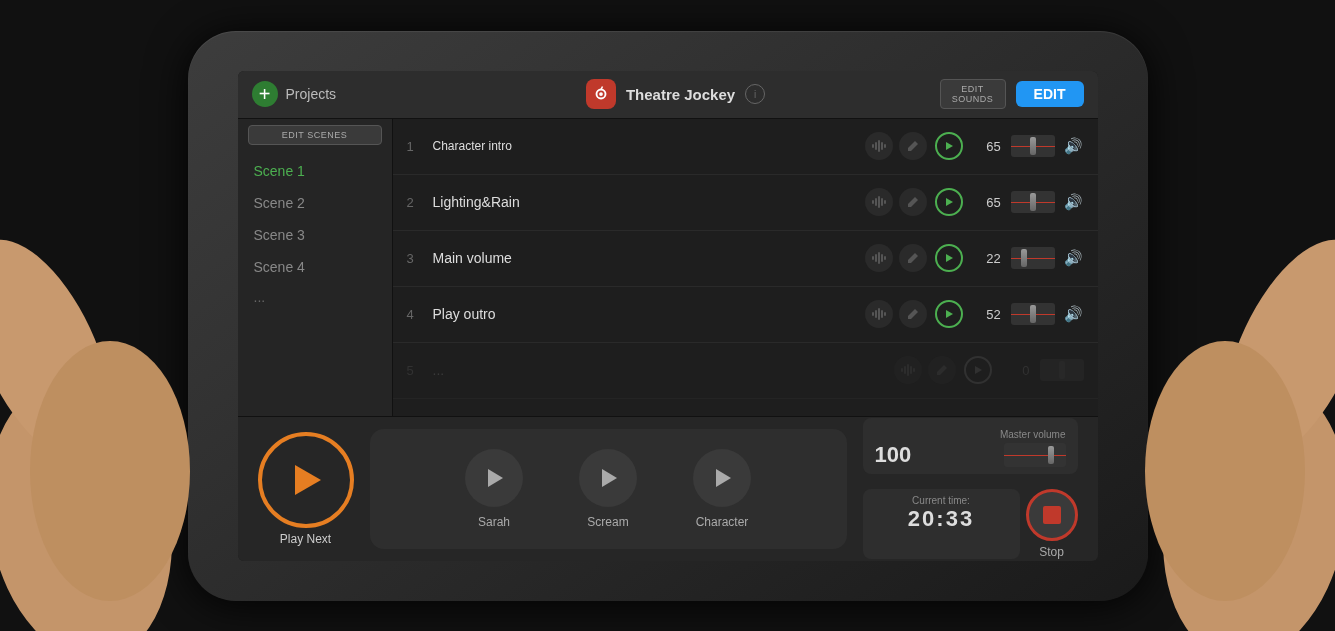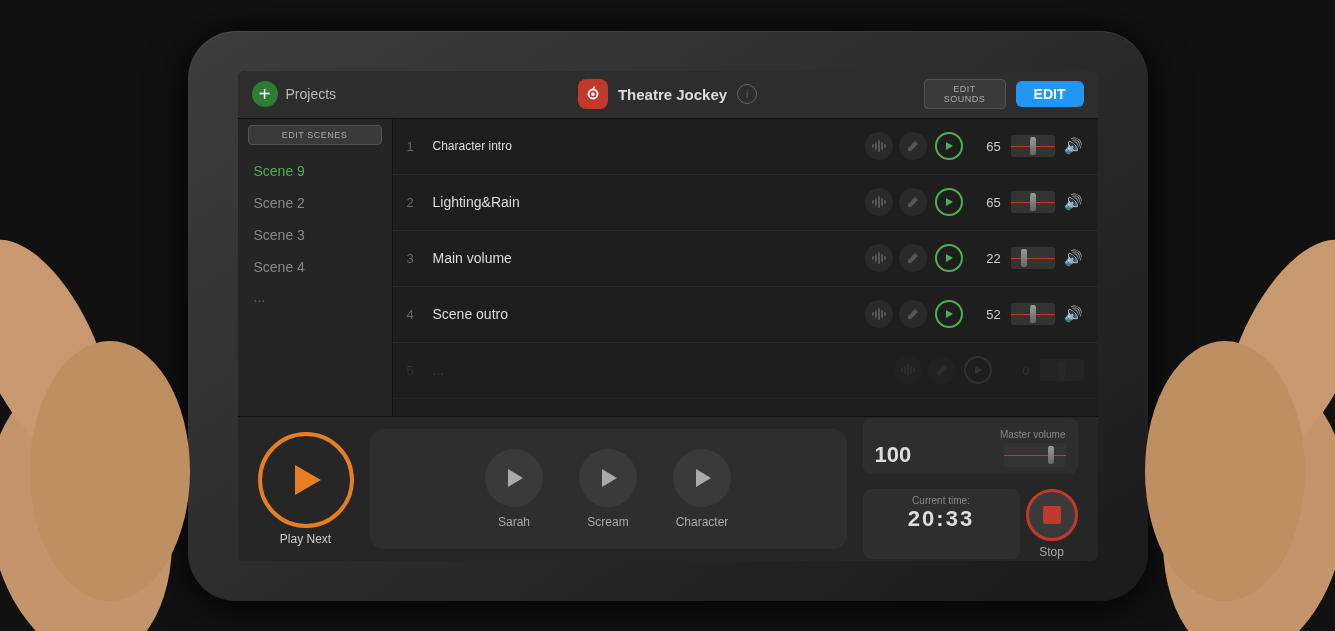--- a/index.html
+++ b/index.html
@@ -51,33 +51,33 @@
               <circle cx="12" cy="12" r="2.5" fill="white"></circle>
               <line x1="12" y1="6" x2="14" y2="2" stroke="white" stroke-width="2"></line>
             </svg>
           </div>
           <span style="color:#ddd; font-size:15px; font-weight:600;">Theatre Jockey</span>
           <div style="width:20px; height:20px; border-radius:50%; border:1.5px solid #666; color:#666; font-size:10px; display:flex; align-items:center; justify-content:center; cursor:pointer;">
             <span>i</span>
           </div>
         </div>
 
-        <div style="display:flex; align-items:center; gap:10px; width:160px; justify-content:flex-end;">
+        <div style="display:flex; align-items:center; gap:10px; width:144px; justify-content:flex-end;">
           <button style="background:#3a3a3a; border:1px solid #555; color:#aaa; font-size:9px; padding:4px 7px; border-radius:4px; cursor:pointer; text-transform:uppercase; letter-spacing:0.5px;">EDIT SOUNDS</button>
           <button style="background:#2196F3; border:none; color:white; font-size:14px; font-weight:700; padding:5px 18px; border-radius:6px; cursor:pointer;">EDIT</button>
         </div>
       </div>
 
       <div style="display:flex; flex:1; overflow:hidden;">
 
         <div style="width:155px; background:#252525; border-right:1px solid #111; flex-shrink:0; padding:6px 0;">
           <button style="display:block; margin:0 10px 10px; background:#3a3a3a; border:1px solid #555; color:#aaa; font-size:9px; padding:4px 8px; border-radius:4px; cursor:pointer; text-transform:uppercase; letter-spacing:0.5px; width:calc(100% - 20px);">EDIT SCENES</button>
 
           <div style="padding:8px 16px; color:#4CAF50; font-size:14px; cursor:pointer;">
-            <span>Scene 9</span>
+            <span>Scene 1</span>
           </div>
           <div style="padding:8px 16px; color:#888; font-size:14px; cursor:pointer;">
             <span>Scene 2</span>
           </div>
           <div style="padding:8px 16px; color:#888; font-size:14px; cursor:pointer;">
             <span>Scene 3</span>
           </div>
           <div style="padding:8px 16px; color:#888; font-size:14px; cursor:pointer;">
             <span>Scene 4</span>
           </div>
@@ -173,21 +173,21 @@
             <span style="color:#ccc; font-size:13px; width:30px; text-align:right; margin-left:8px;">22</span>
             <div style="width:44px; height:22px; background:#333; border-radius:3px; margin-left:10px; position:relative; flex-shrink:0; cursor:pointer;">
               <div style="position:absolute; top:50%; left:0; right:0; height:1px; background:#c0392b;"></div>
               <div style="position:absolute; top:2px; left:30%; transform:translateX(-50%); width:6px; height:18px; background:linear-gradient(to bottom,#999,#666); border-radius:2px;"></div>
             </div>
             <span style="margin-left:10px; color:#777; font-size:15px;">🔊</span>
           </div>
 
           <div style="display:flex; align-items:center; padding:8px 14px; border-bottom:1px solid #2a2a2a; height:56px;">
             <span style="color:#666; font-size:13px; width:18px; flex-shrink:0;">4</span>
-            <span style="color:#ddd; font-size:14px; flex:1; padding-left:8px;">Scene outro</span>
+            <span style="color:#ddd; font-size:14px; flex:1; padding-left:8px;">Play outro</span>
             <div style="width:28px; height:28px; border-radius:50%; background:#2a2a2a; display:flex; align-items:center; justify-content:center; margin-right:6px;">
               <svg width="14" height="14" viewBox="0 0 14 14" fill="none">
                 <rect x="0" y="5" width="2" height="4" fill="#555" rx="1"></rect>
                 <rect x="3" y="3" width="2" height="8" fill="#555" rx="1"></rect>
                 <rect x="6" y="1" width="2" height="12" fill="#555" rx="1"></rect>
                 <rect x="9" y="3" width="2" height="8" fill="#555" rx="1"></rect>
                 <rect x="12" y="5" width="2" height="4" fill="#555" rx="1"></rect>
               </svg>
             </div>
             <div style="width:28px; height:28px; border-radius:50%; background:#2a2a2a; display:flex; align-items:center; justify-content:center; margin-right:8px;">
@@ -243,21 +243,21 @@
 
         <div style="display:flex; flex-direction:column; align-items:center; gap:4px;">
           <button style="width:96px; height:96px; border-radius:50%; border:4px solid #e67e22; background:transparent; display:flex; align-items:center; justify-content:center; cursor:pointer;">
             <svg width="42" height="42" viewBox="0 0 42 42" fill="#e67e22">
               <polygon points="10,6 36,21 10,36"></polygon>
             </svg>
           </button>
           <span style="color:#ccc; font-size:12px;">Play Next</span>
         </div>
 
-        <div style="flex:1; background:#2e2e2e; border-radius:14px; height:120px; display:flex; align-items:center; justify-content:center; gap:36px; padding:0 24px;">
+        <div style="flex:1; background:#2e2e2e; border-radius:14px; height:120px; display:flex; align-items:center; justify-content:center; gap:56px; padding:0 24px;">
 
           <div style="display:flex; flex-direction:column; align-items:center; gap:8px;">
             <button style="width:58px; height:58px; border-radius:50%; background:#3a3a3a; border:none; display:flex; align-items:center; justify-content:center; cursor:pointer;">
               <svg width="22" height="22" viewBox="0 0 22 22" fill="#aaa">
                   <polygon points="5,2 20,11 5,20"></polygon>
                 </svg>
             </button>
             <span style="color:#aaa; font-size:12px;">Sarah</span>
           </div>
 

